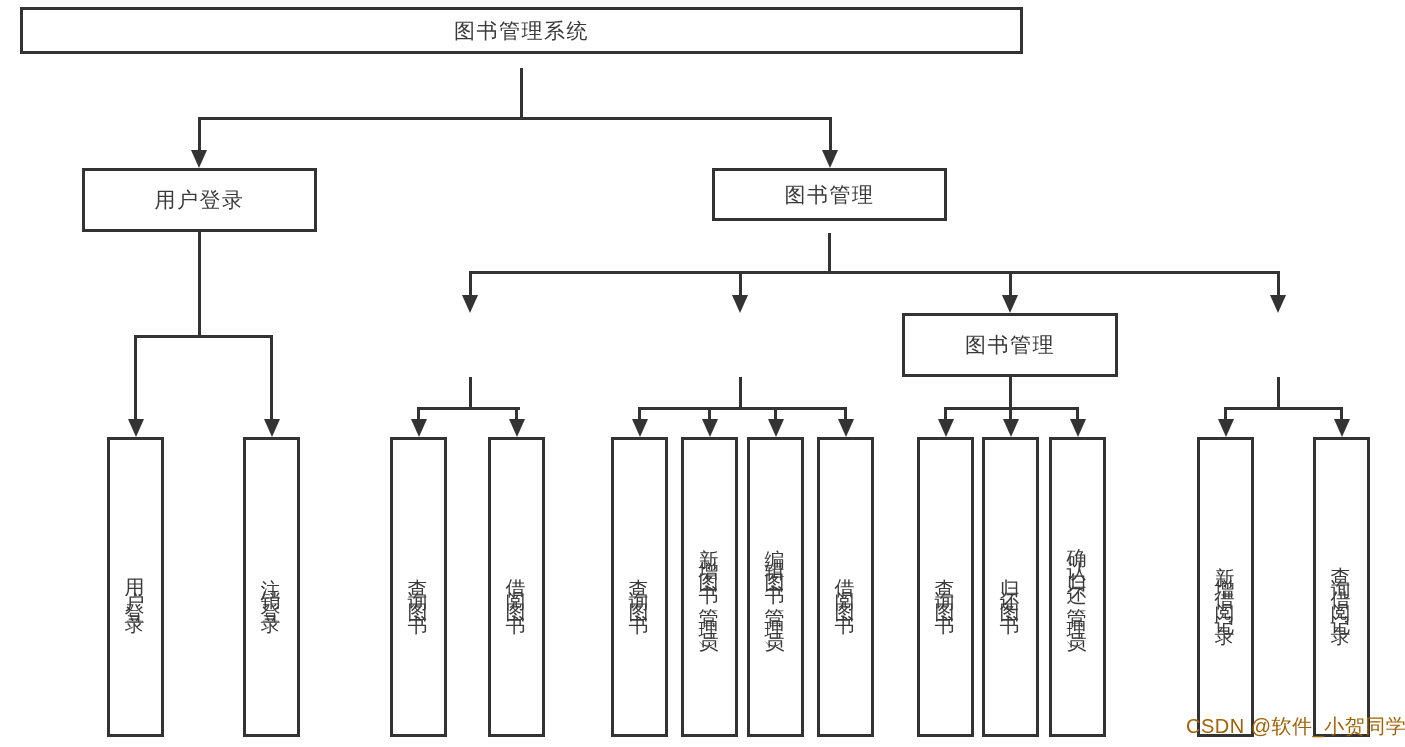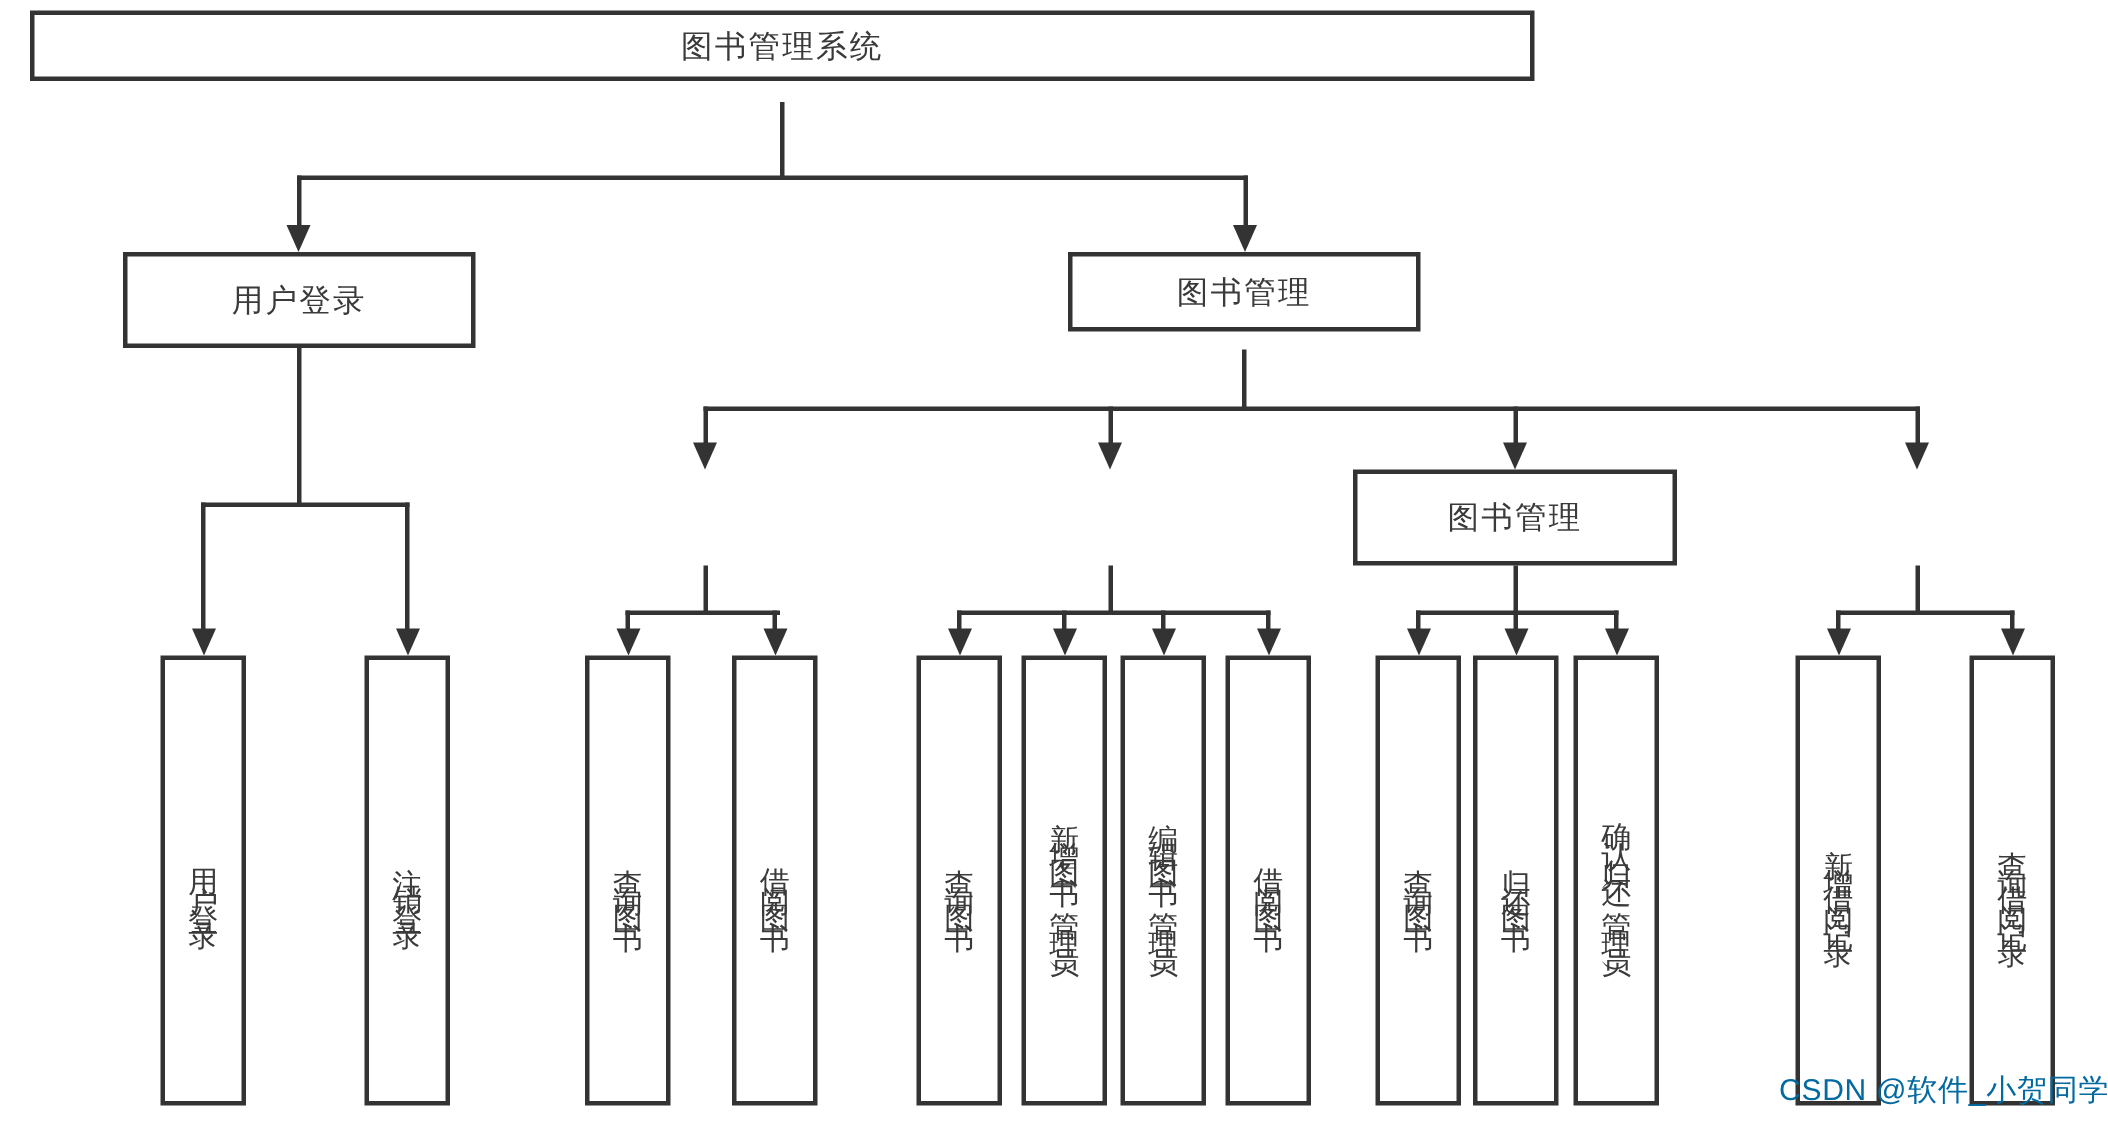--- a/index.html
+++ b/index.html
@@ -21,21 +21,21 @@
     font-size: 20px; color: #3a3a3a; letter-spacing: 12px; white-space: nowrap;
   }
   .line { position: absolute; background: #333333; }
   .arrow {
     position: absolute; width: 0; height: 0;
     border-left: 8px solid transparent; border-right: 8px solid transparent;
     border-top: 18px solid #333333;
   }
   .watermark {
     position: absolute; left: 1186px; top: 713px;
-    font-size: 20px; color: #0369a1; letter-spacing: 0.5px;
+    font-size: 20px; color: #a16207; letter-spacing: 0.5px;
     white-space: nowrap; z-index: 10;
   }
 </style>
 </head>
 <body>
 
 <div class="canvas">
 
   <div class="box" style="left:20px;top:7px;width:1003px;height:47px">
     <span class="hlabel">图书管理系统</span>

